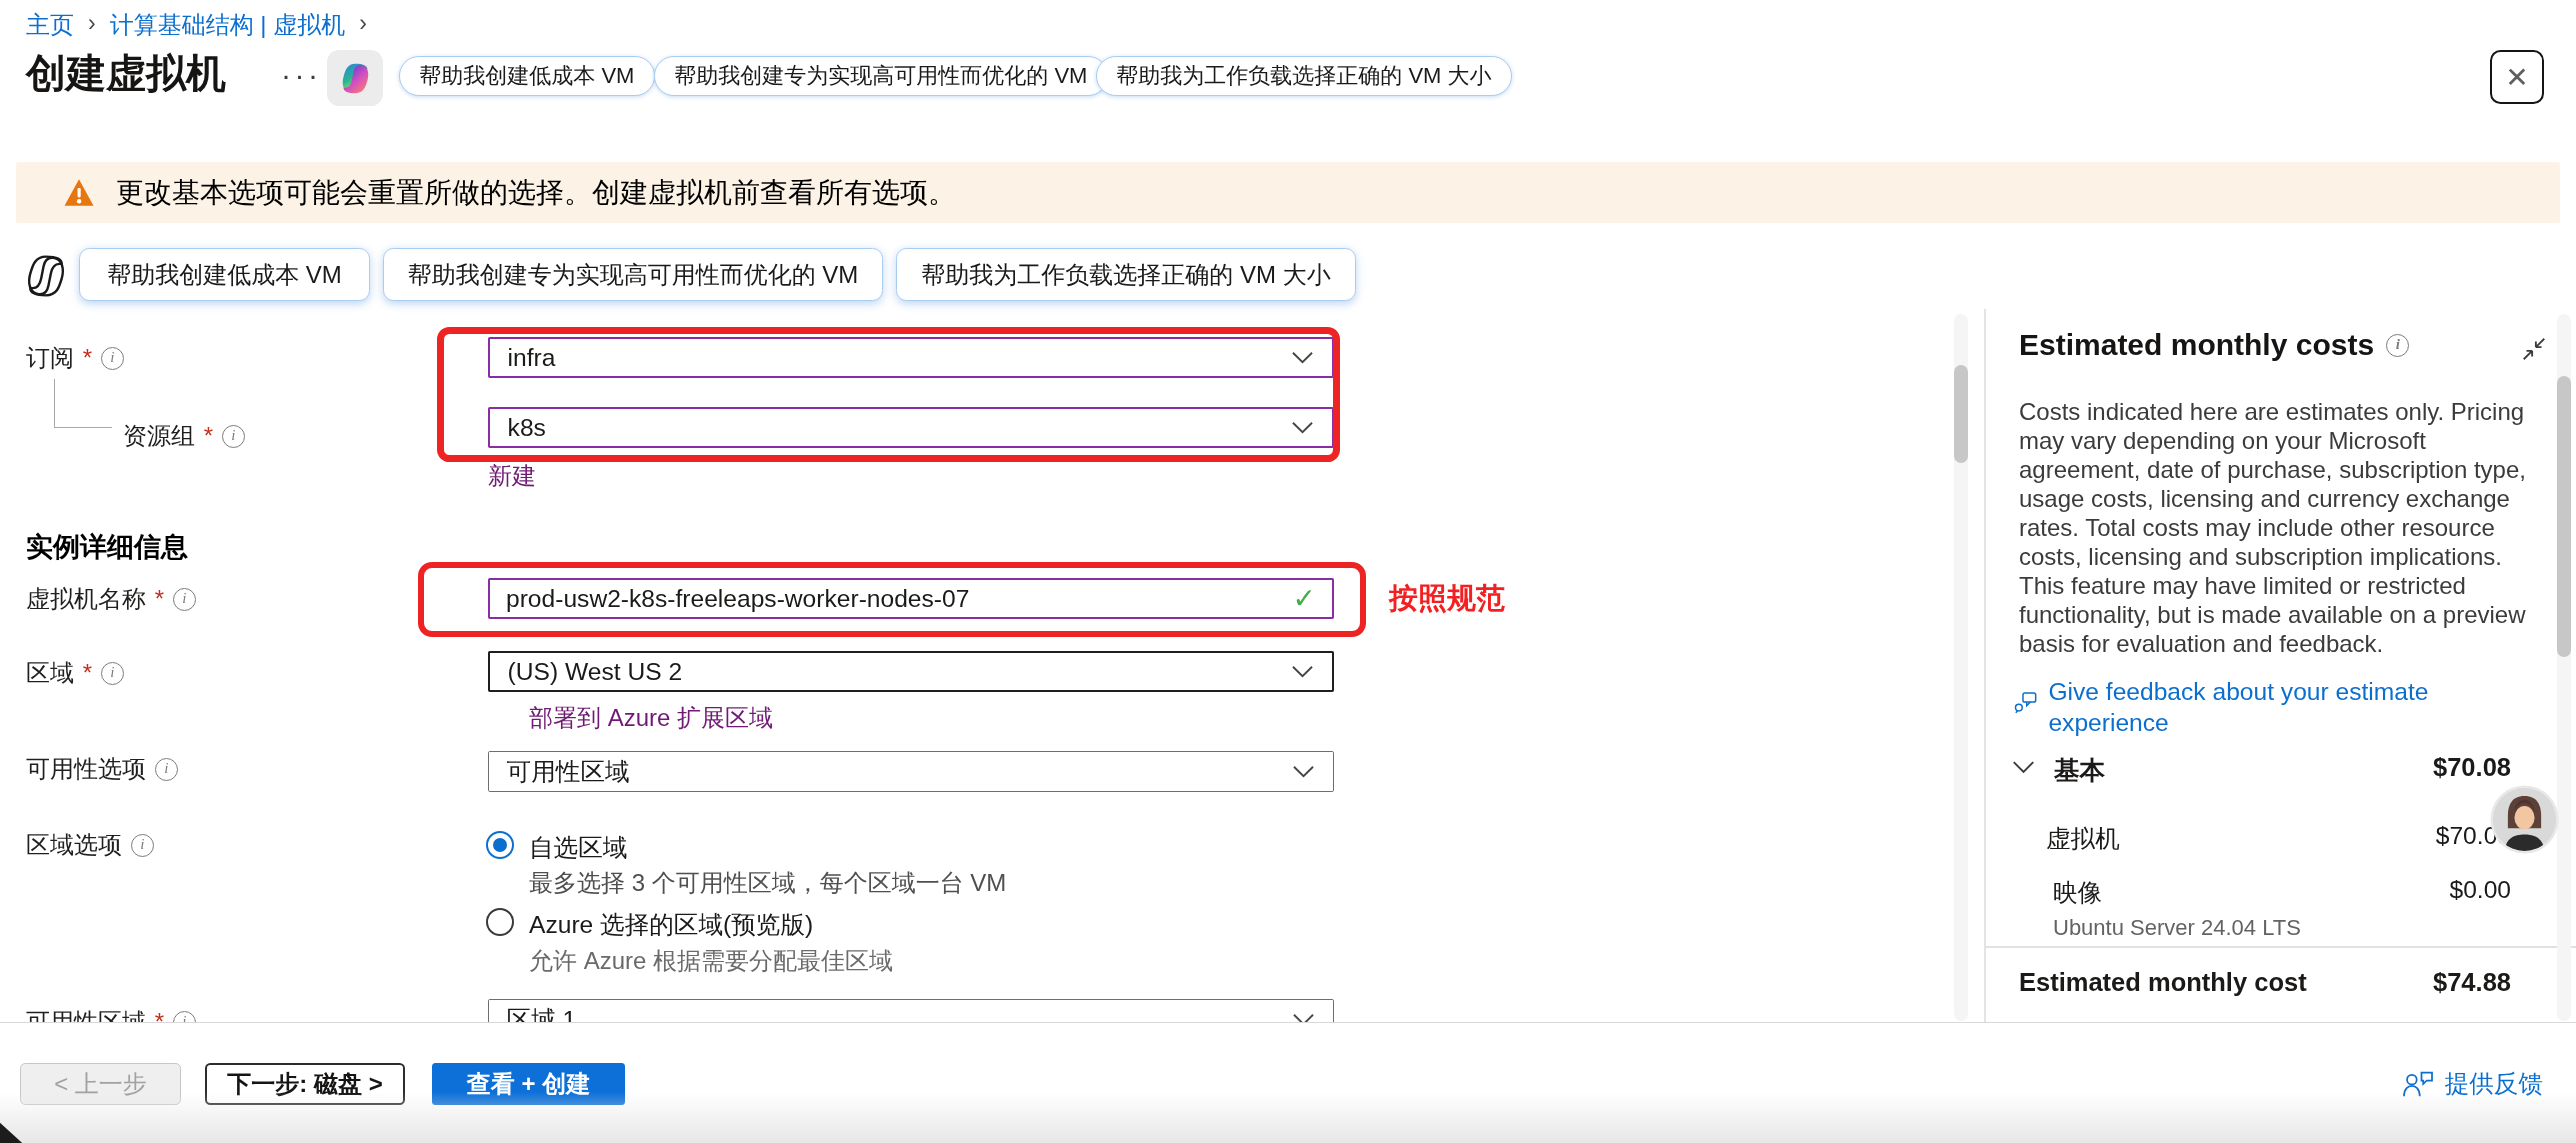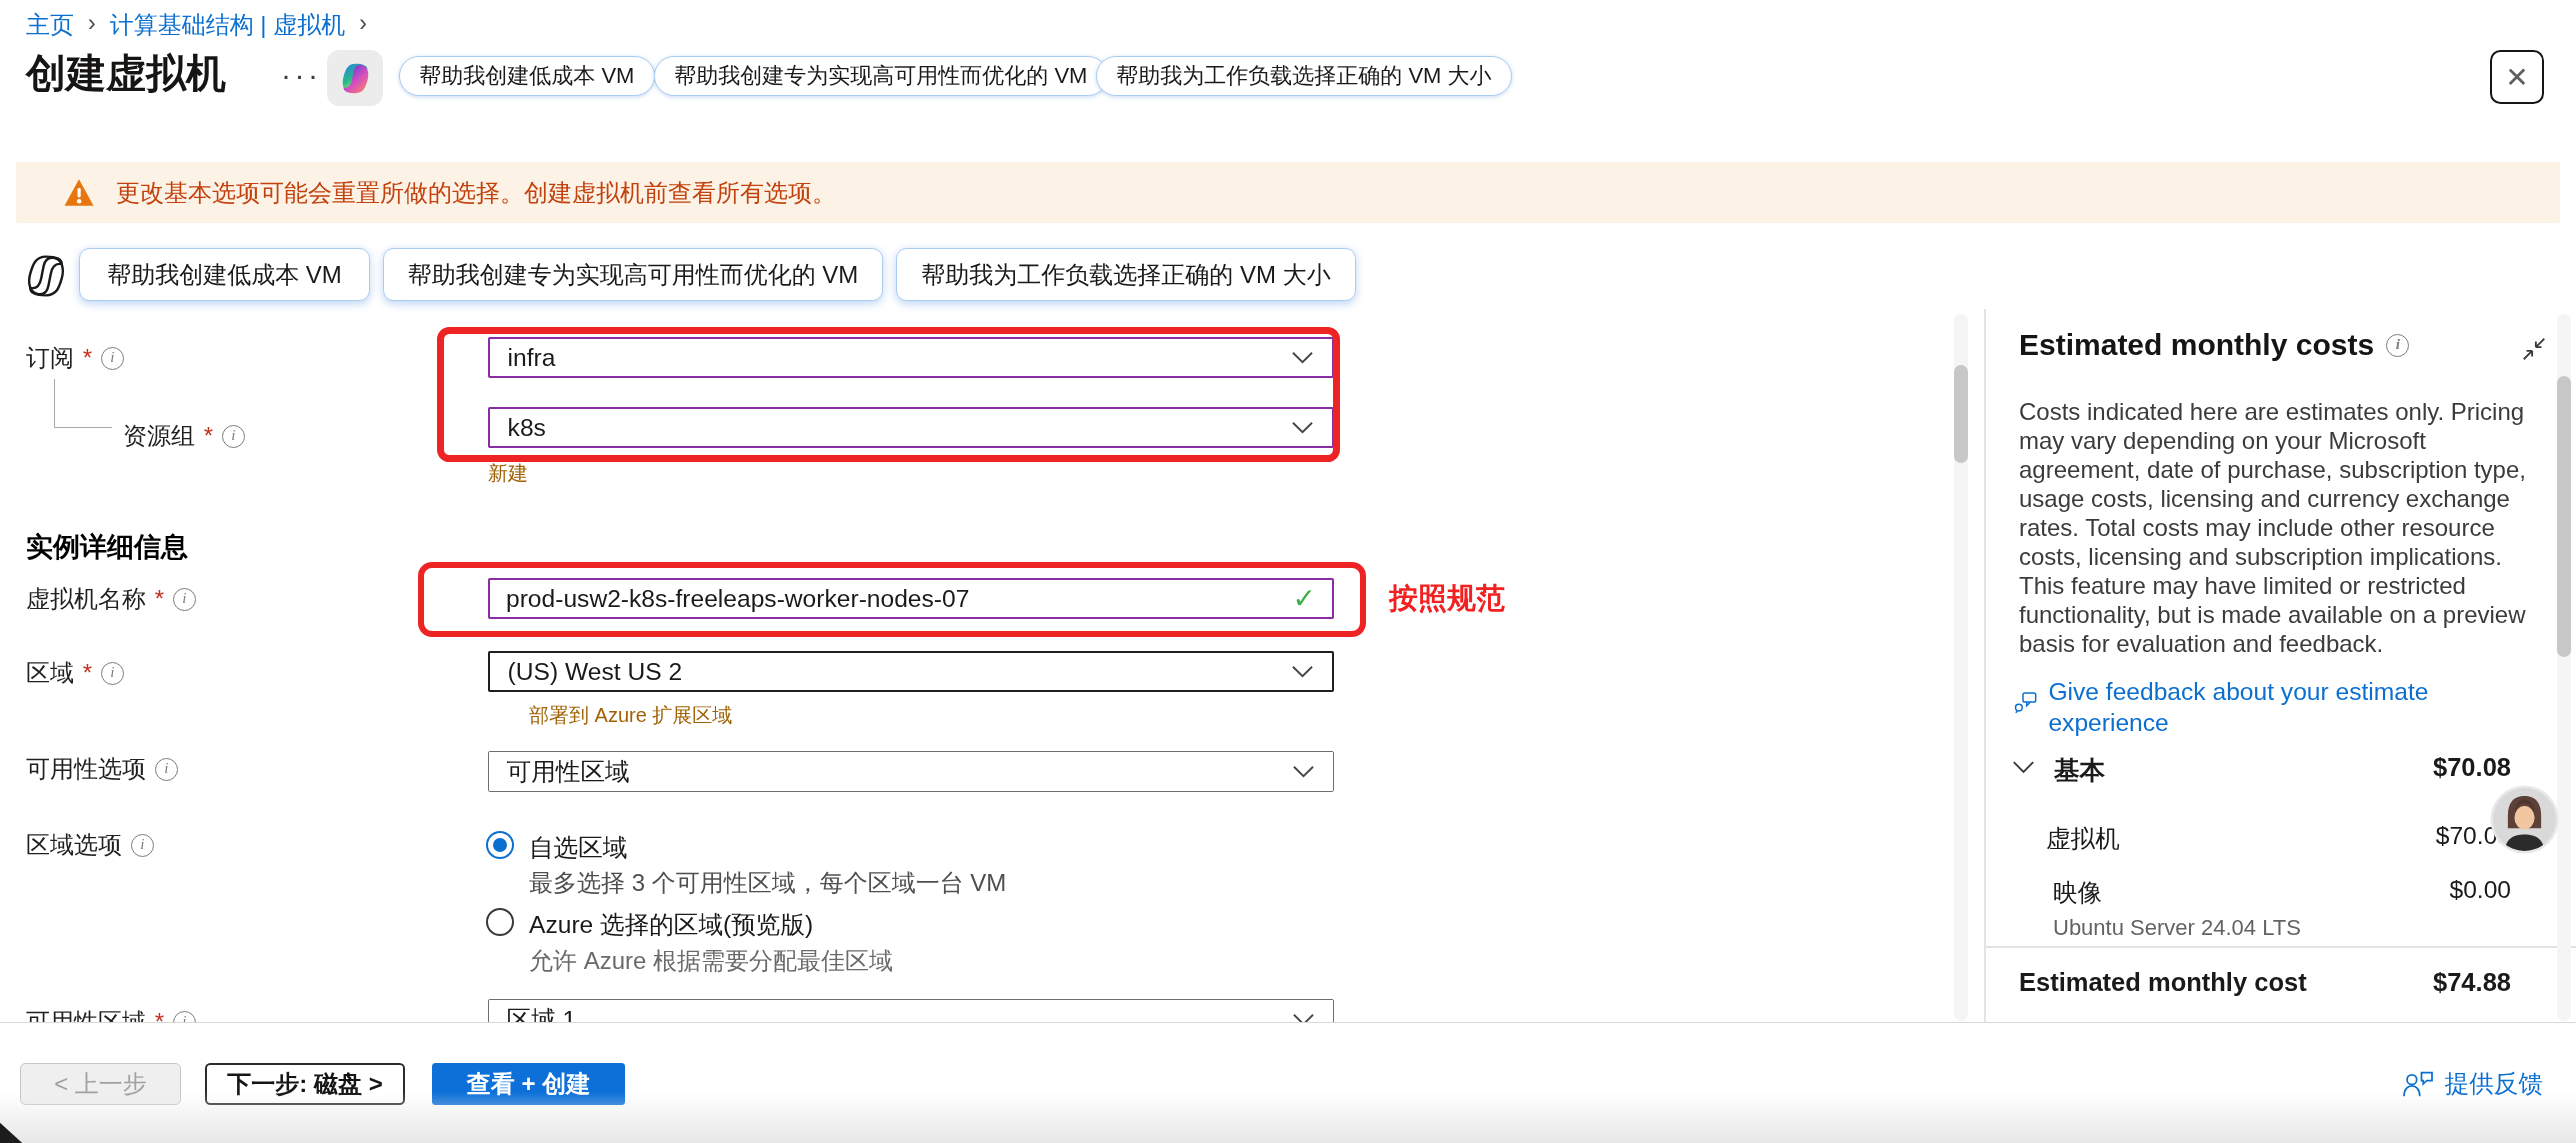--- a/index.html
+++ b/index.html
@@ -25,21 +25,21 @@
     display:flex; align-items:center; justify-content:center; padding:0 19.3px; font-size:22px;
     color:#1b1a19; white-space:nowrap; box-shadow:0 0.9px 4.4px rgba(110,165,230,.4); cursor:pointer; }
   .pill.b1 { left:399px; } .pill.b2 { left:654px; } .pill.b3 { left:1096px; }
   .close-btn { left:2490px; top:50px; width:54px; height:54px; border:2.6px solid #151515;
     border-radius:10.5px; background:#fff; display:flex; align-items:center; justify-content:center;
     font-size:28px; color:#5f5f5f; cursor:pointer; }
 
   
   .banner { left:16px; top:162px; width:2544px; height:61px; background:#fcf3e6; border-radius:2.6px;
     display:flex; align-items:center; padding-left:47px; gap:21px; }
-  .banner-text { font-size:24px; color:#c2410c; }
+  .banner-text { font-size:28px; color:#000000; }
 
   
   .copilot-outline { left:23px; top:253px; }
   .hbtn { top:248px; height:53px; border-radius:10.5px; border:1.8px solid #a9ccf1; background:#fff;
     display:flex; align-items:center; justify-content:center; font-size:24px; white-space:nowrap;
     padding:0 21px; color:#1b1a19; box-shadow:0 2.6px 8px rgba(110,165,230,.45); cursor:pointer; }
   .hbtn.h1 { left:79px; min-width:291px; } .hbtn.h2 { left:383px; min-width:500px; } .hbtn.h3 { left:896px; min-width:460px; }
 
   
   .flabel { font-size:24px; color:#201f1e; display:flex; align-items:center; gap:8.8px; white-space:nowrap; }
@@ -49,21 +49,21 @@
   .connector { left:54px; top:379px; width:58px; height:49px; border-left:1.8px solid #a8a8a8; border-bottom:1.8px solid #a8a8a8; }
   .select { left:488px; width:846px; height:41px; background:#fff; border:1.8px solid #6f6e6d; border-radius:1.8px;
     display:flex; align-items:center; justify-content:space-between; padding:0 17.6px; font-size:24.6px; cursor:pointer; }
   .select.purple { border:2.6px solid #8a2da5; }
   .select.dark { border:2.6px solid #1f1f1f; }
   .vm-wrap { left:488px; top:578px; width:846px; height:41px; border:2.6px solid #8a2da5; border-radius:1.8px;
     background:#fff; display:flex; align-items:center; padding:0 16px; gap:10.5px; }
   .vm-wrap input { flex:1; border:none; outline:none; font-size:24.6px; color:#1b1a19;
     font-family:"Liberation Sans","DejaVu Sans",sans-serif; background:transparent; }
   .check { color:#3fae49; font-size:28px; font-weight:bold; }
-  .link { color:#a16207; font-size:20px; cursor:pointer; white-space:nowrap;text-align:center; }
+  .link { color:#701a75; font-size:24px; cursor:pointer; white-space:nowrap;text-align:center; }
   .section-h { left:26px; top:529px; font-size:27px; font-weight:bold; color:#000000; }
   .anno-box { border:7px solid #ee2424; border-radius:12.3px; pointer-events:none; z-index:4; }
   .anno-text { left:1389px; top:579px; font-size:29px; font-weight:600; color:#f22020; z-index:4; }
   .radio { width:28px; height:28px; border-radius:50%; background:#fff; display:flex; align-items:center; justify-content:center; cursor:pointer; }
   .radio.sel { border:2.6px solid #0b6fd0; }
   .radio.sel::after { content:""; width:14px; height:14px; border-radius:50%; background:#0b6fd0; }
   .radio.unsel { border:2.6px solid #3b3a39; }
   .rlabel { font-size:24.6px; color:#1b1a19; }
   .rdesc { font-size:24px; }
 

